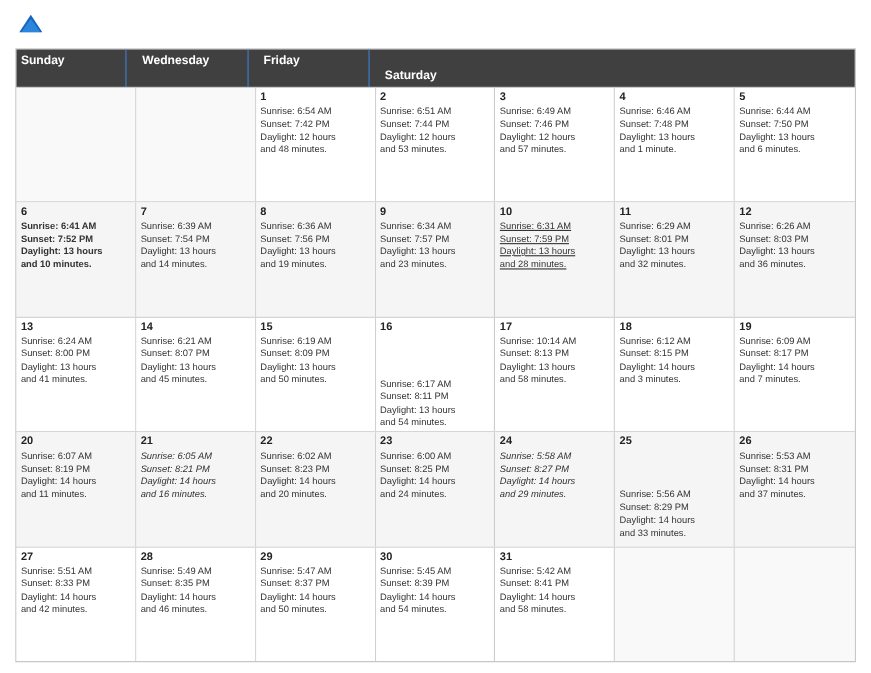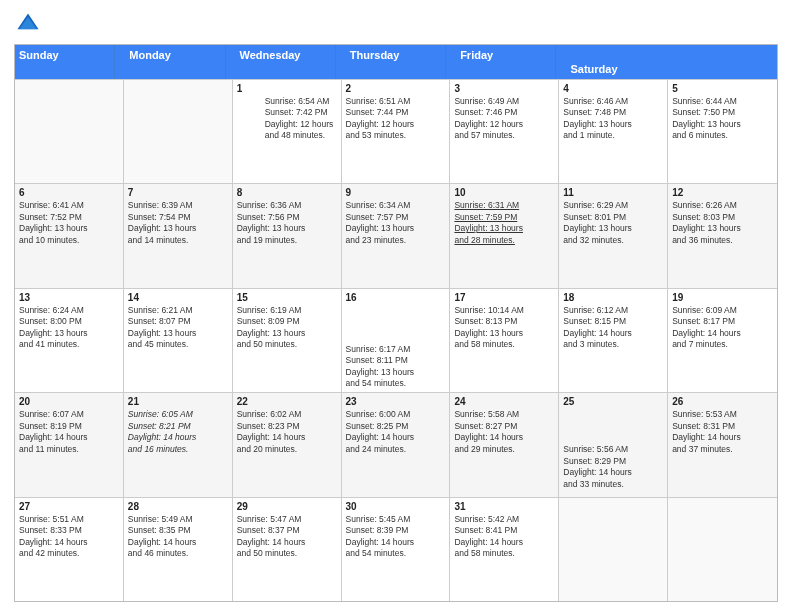--- a/index.html
+++ b/index.html
@@ -53,21 +53,21 @@
     }
     .calendar {
       flex: 1;
       display: flex;
       flex-direction: column;
       border: 1px solid #bbb;
     }
     .cal-header {
       display: grid;
       grid-template-columns: repeat(7, 1fr);
-      background: #3b82f6;
+      background: #404040;
       gap: 10px;
     }
     .cal-header-cell {
       color: #fff;
       font-size: 11px;
       font-weight: bold;
       padding: 4px 4px;
       text-align: left;
       border-right: 1px solid #3a7fd5;
     }
@@ -125,33 +125,31 @@
     </div>
     <div class="title-block">
       <div class="month-title"></div>
       <div class="location-title"></div>
     </div>
   </div>
 
   <div class="calendar">
     <div class="cal-header" id="cal-header-row">
         <div class="cal-header-cell">Sunday</div>
-        <div class="cal-header-cell">Monday</div>
         <div class="cal-header-cell">Wednesday</div>
-        <div class="cal-header-cell">Thursday</div>
         <div class="cal-header-cell">Friday</div>
         <div class="cal-header-cell">Saturday</div>
       </div>
     <div class="cal-body" id="cal-body">
         <div class="cal-row">
           <div class="cal-cell empty"></div>
           <div class="cal-cell empty"></div>
           <div class="cal-cell">
             <div class="day-num">1</div>
-            <div class="day-info" style="white-space: pre-line; margin-left: 28px;">Sunrise: 6:54 AM
+            <div class="day-info" style="white-space: pre-line;">Sunrise: 6:54 AM
 Sunset: 7:42 PM
 Daylight: 12 hours
 and 48 minutes.</div>
           </div>
           <div class="cal-cell">
             <div class="day-num">2</div>
             <div class="day-info" style="white-space: pre-line;">Sunrise: 6:51 AM
 Sunset: 7:44 PM
 Daylight: 12 hours
 and 53 minutes.</div>
@@ -174,21 +172,21 @@
             <div class="day-num">5</div>
             <div class="day-info" style="white-space: pre-line;">Sunrise: 6:44 AM
 Sunset: 7:50 PM
 Daylight: 13 hours
 and 6 minutes.</div>
           </div>
         </div>
         <div class="cal-row">
           <div class="cal-cell">
             <div class="day-num">6</div>
-            <div class="day-info" style="white-space: pre-line;">Sunrise: 6:41 AM
+            <div class="day-info" style="white-space: pre-line; font-weight: bold;">Sunrise: 6:41 AM
 Sunset: 7:52 PM
 Daylight: 13 hours
 and 10 minutes.</div>
           </div>
           <div class="cal-cell">
             <div class="day-num">7</div>
             <div class="day-info" style="white-space: pre-line;">Sunrise: 6:39 AM
 Sunset: 7:54 PM
 Daylight: 13 hours
 and 14 minutes.</div>
@@ -304,21 +302,21 @@
           </div>
           <div class="cal-cell">
             <div class="day-num">23</div>
             <div class="day-info" style="white-space: pre-line;">Sunrise: 6:00 AM
 Sunset: 8:25 PM
 Daylight: 14 hours
 and 24 minutes.</div>
           </div>
           <div class="cal-cell">
             <div class="day-num">24</div>
-            <div class="day-info" style="white-space: pre-line;">Sunrise: 5:58 AM
+            <div class="day-info" style="white-space: pre-line; font-style: italic;">Sunrise: 5:58 AM
 Sunset: 8:27 PM
 Daylight: 14 hours
 and 29 minutes.</div>
           </div>
           <div class="cal-cell">
             <div class="day-num">25</div>
             <div class="day-info" style="white-space: pre-line; margin-top: 37px;">Sunrise: 5:56 AM
 Sunset: 8:29 PM
 Daylight: 14 hours
 and 33 minutes.</div>

